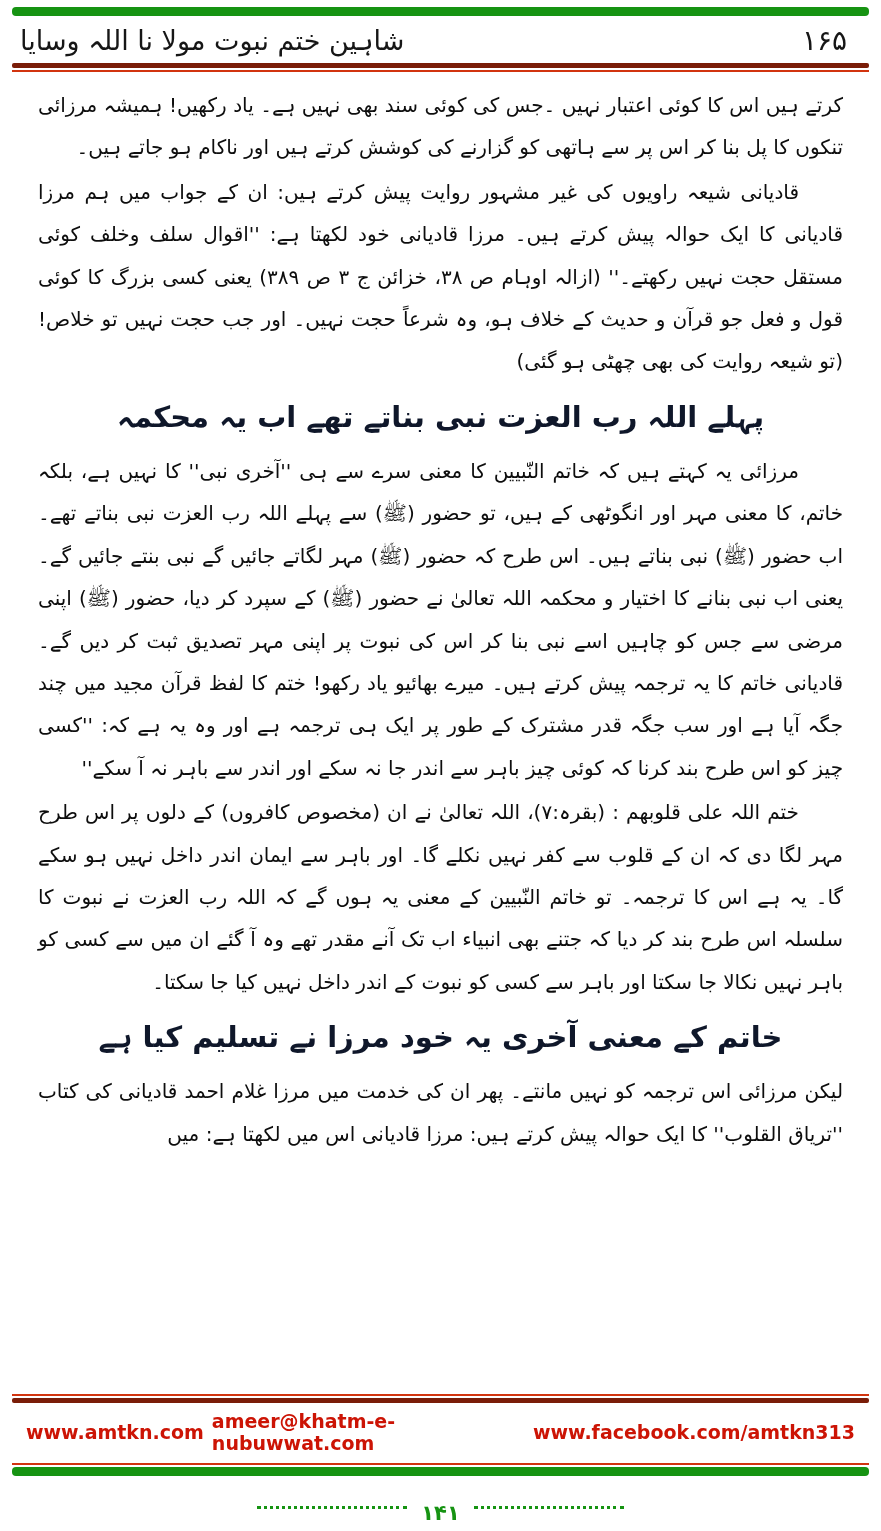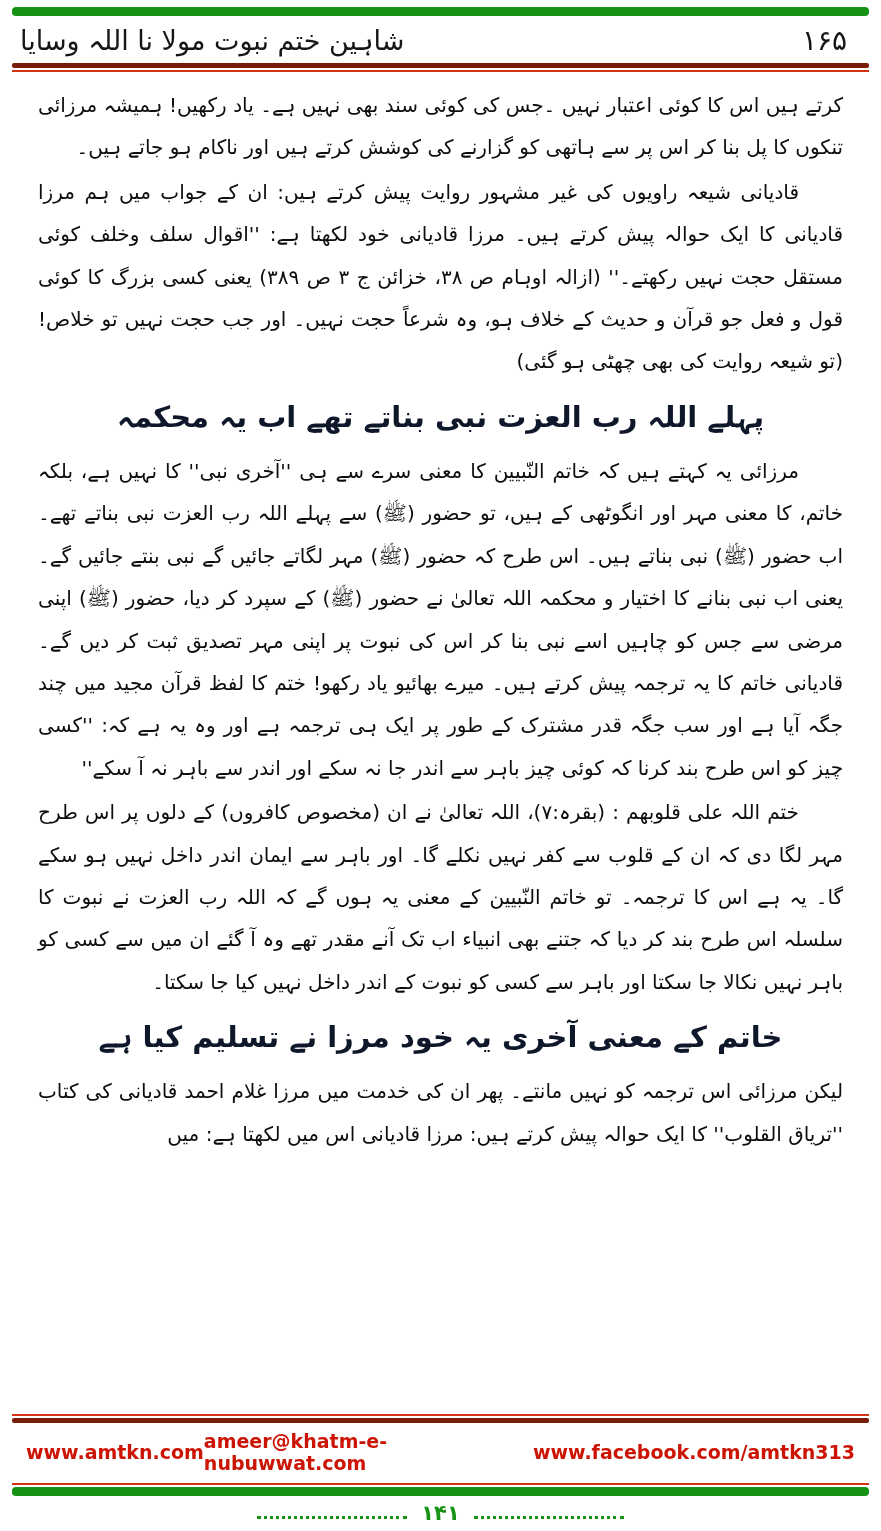--- a/index.html
+++ b/index.html
@@ -25,29 +25,29 @@
     font-size:20px; color:#0d0d0d; text-align:justify; line-height:2.12;
   }
   .para { margin:0 0 2px 0; }
   .para.indent { text-indent:44px; }
   .heading {
     font-size:29px; font-weight:bold; text-align:center; color:#0f172a;
     line-height:1.7; margin:10px 0 8px 0;
   }
   .footer-links {
     display:flex; justify-content:space-between; align-items:center;
-    padding:5px 16px; flex:none;
+    padding:5px 16px; flex:none;gap:8px;
   }
   .footer-links span { color:#cc1405; font-weight:bold; font-size:19px; }
   .pagenum-row {
     display:flex; justify-content:center; align-items:center; gap:14px;
     padding:5px 0 2px 0; flex:none;
   }
   .dots { width:150px; height:11px; border-bottom:3px dotted #169312; }
-  .pagenum { color:#169312; font-weight:bold; font-size:21px; }
+  .pagenum { color:#169312; font-weight:bold; font-size:21px;margin-top:20px; }
 </style>
 </head>
 <body>
 
 <div class="page">
 
   <div class="bar-green"></div>
 
   <div class="header-row">
     <span class="header-pagenum">۱۶۵</span>

